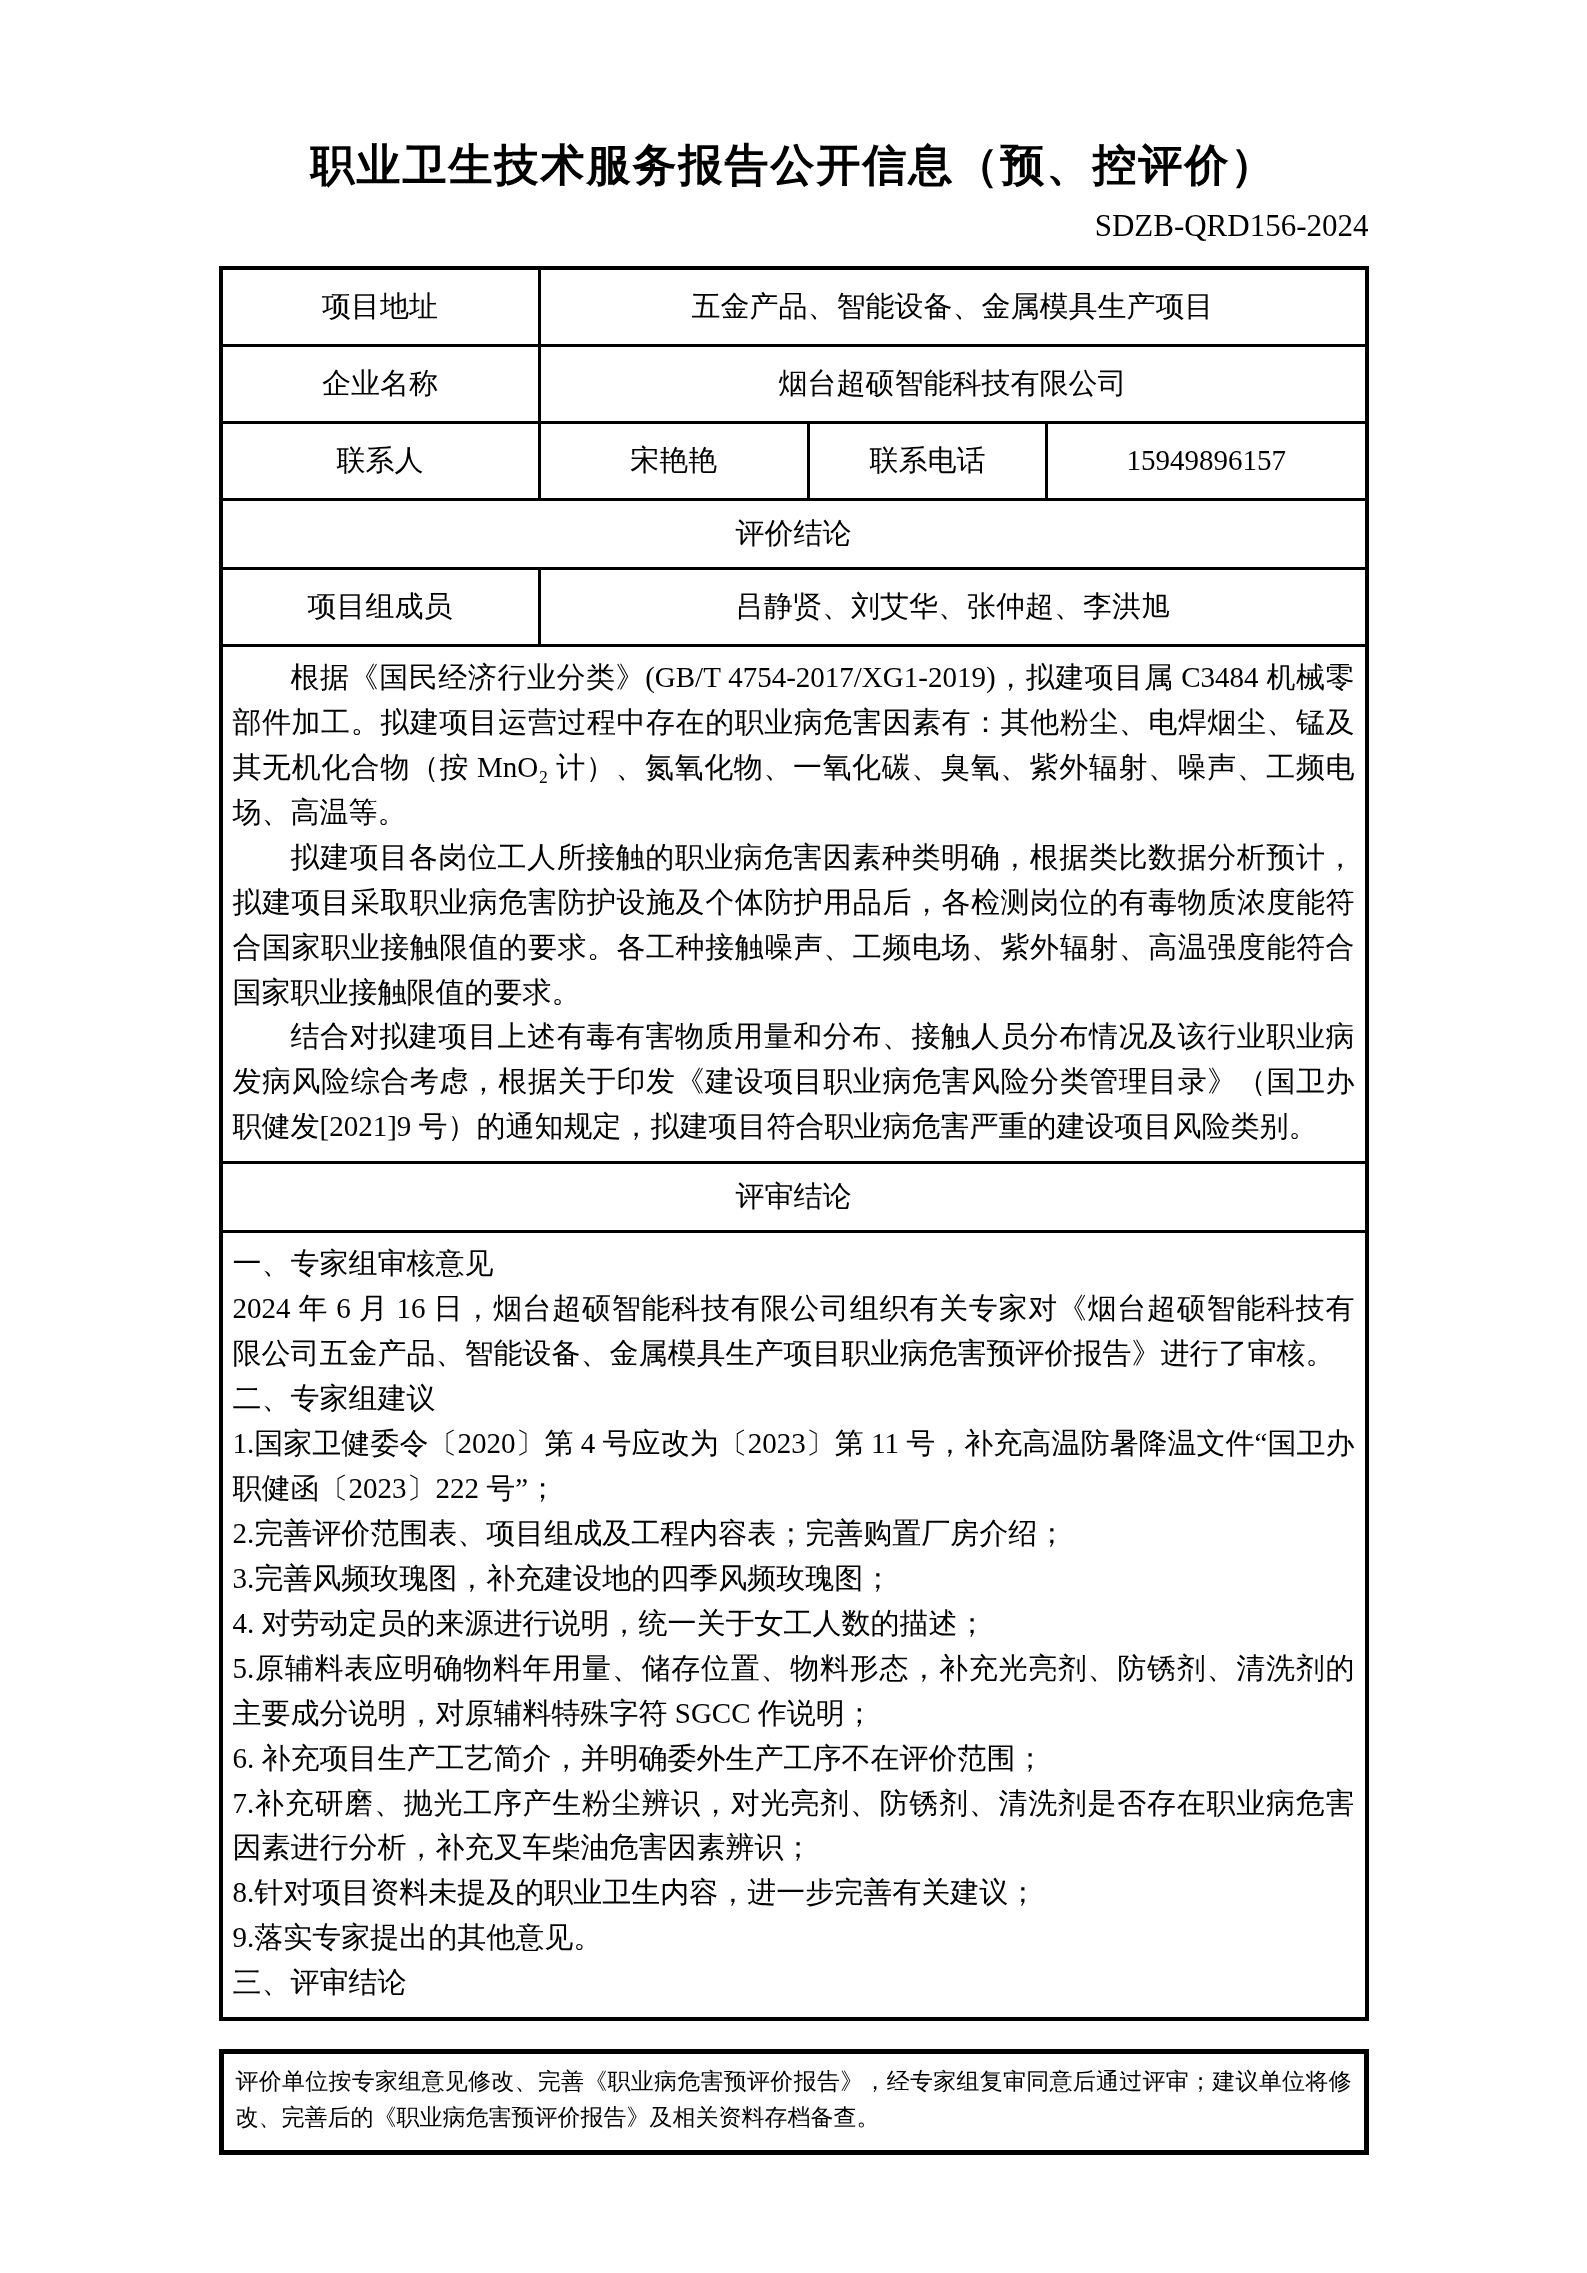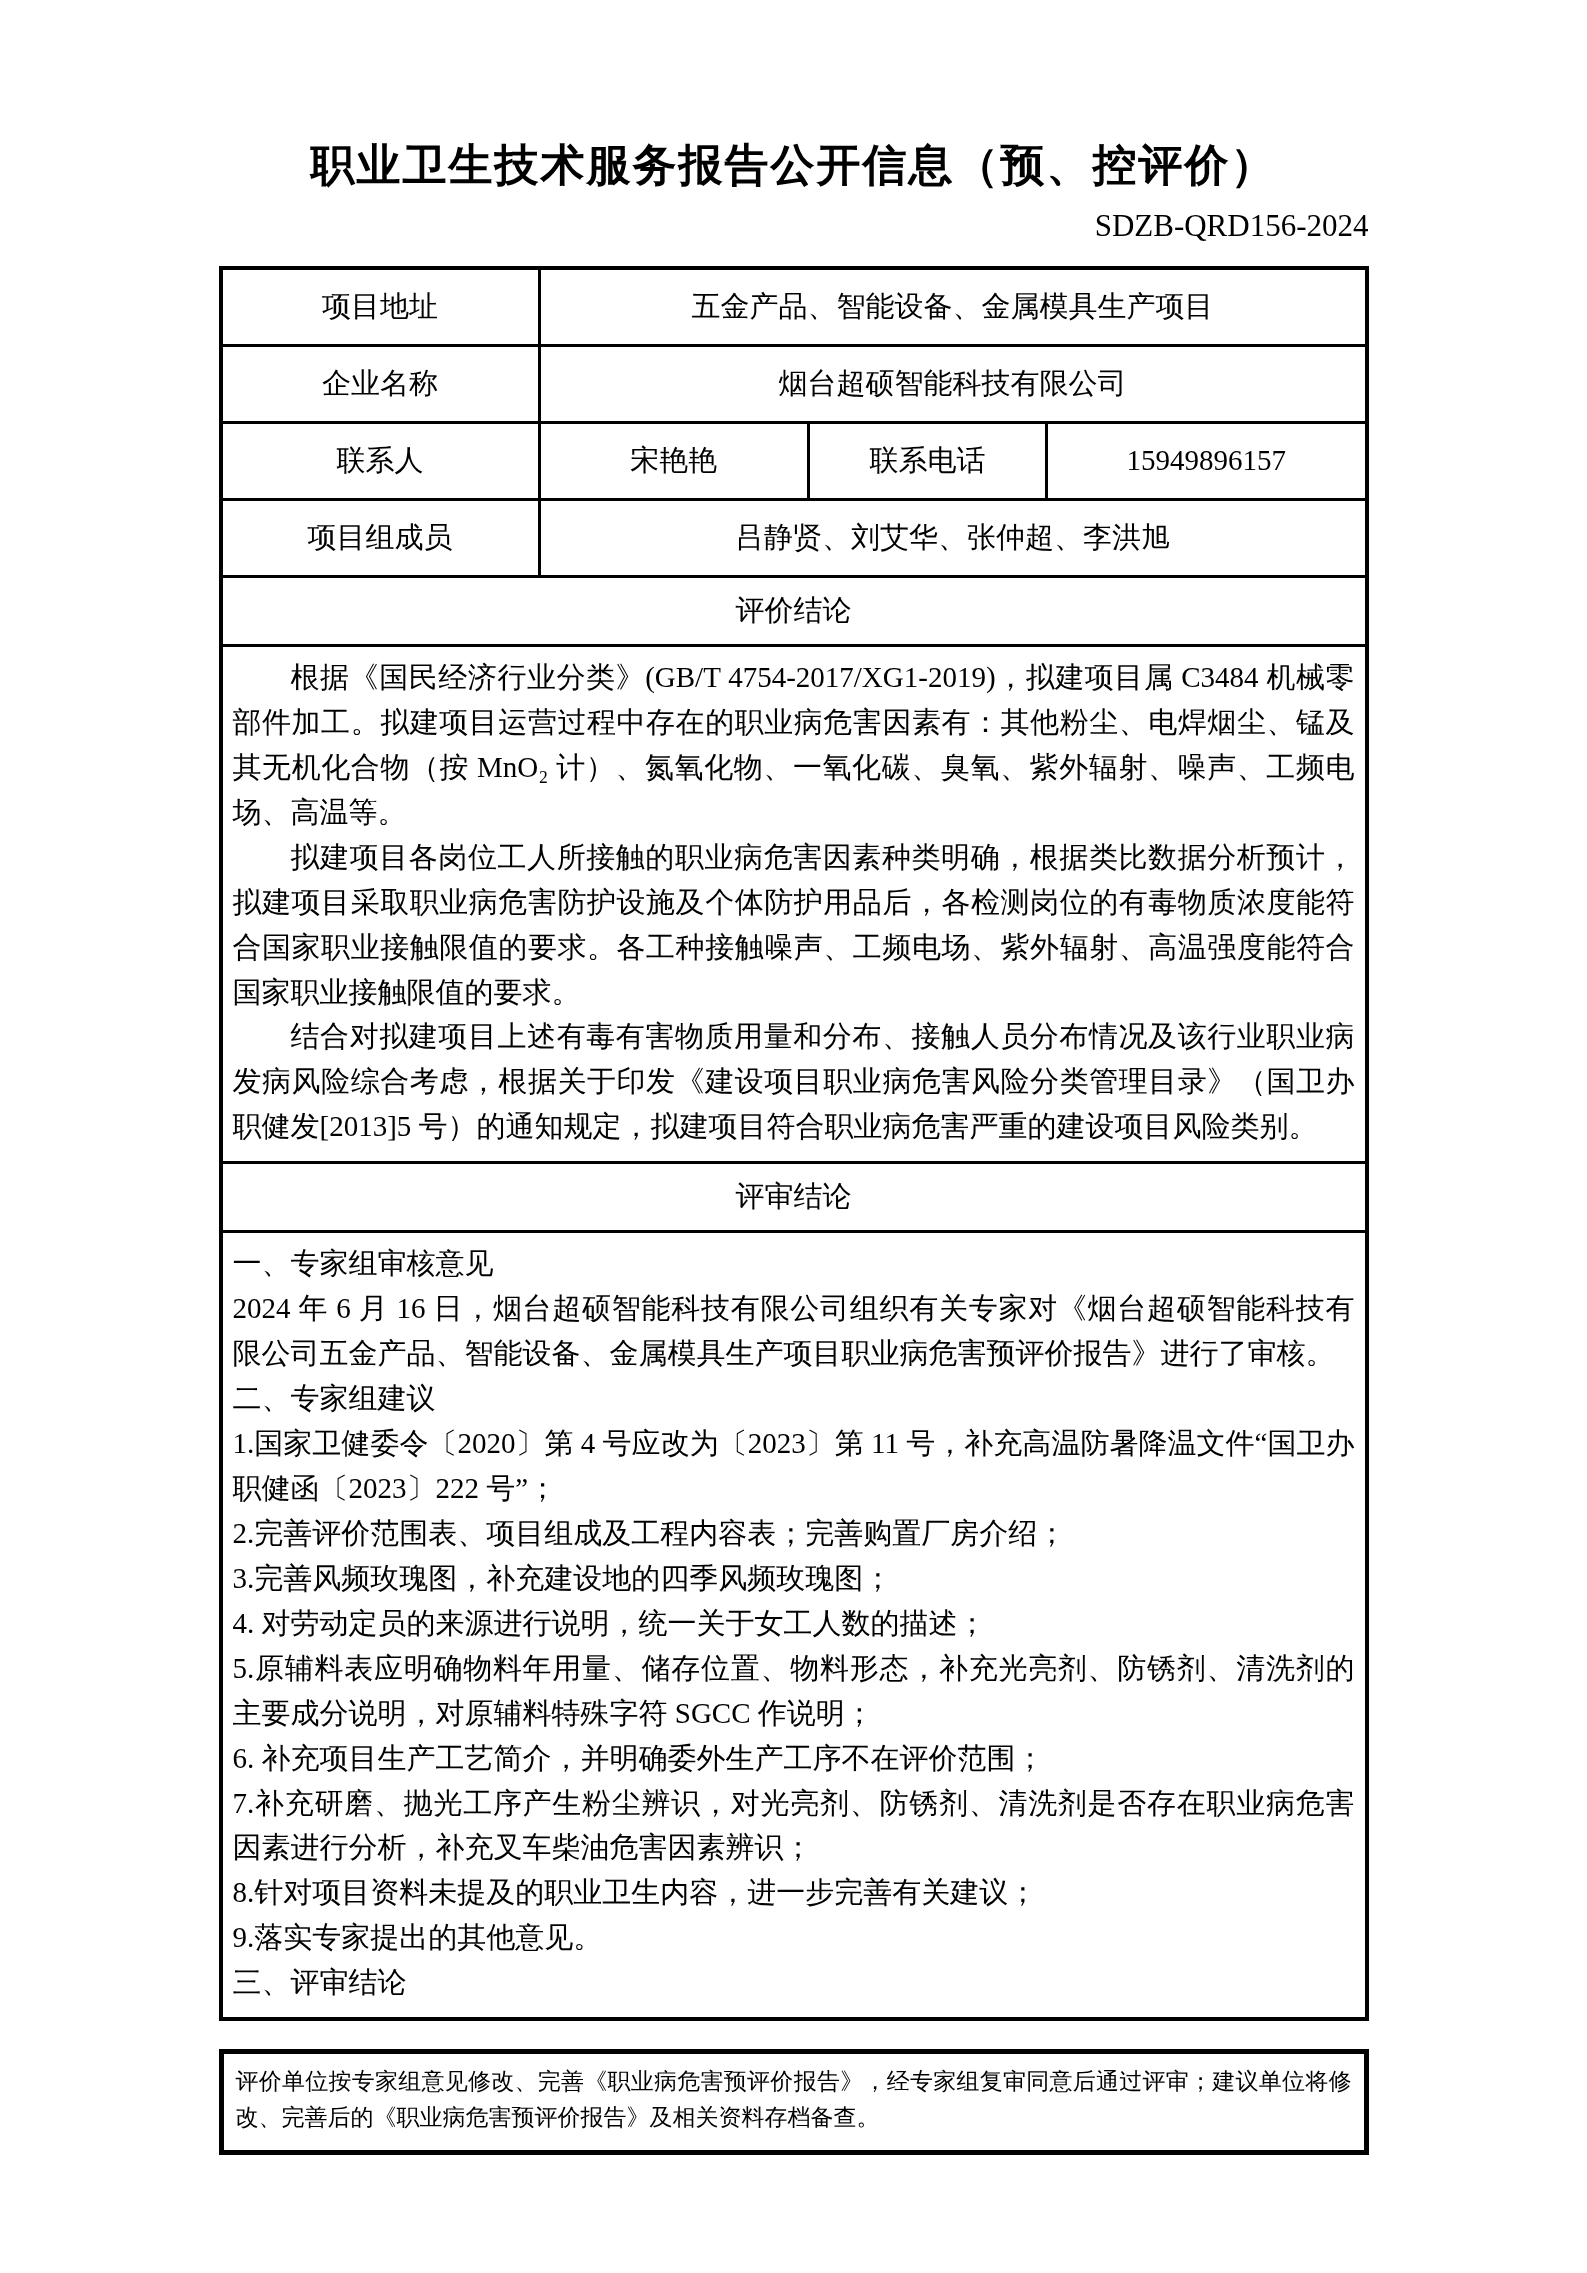--- a/index.html
+++ b/index.html
@@ -110,31 +110,31 @@
           <td class="cell-center">企业名称</td>
           <td class="cell-center" colspan="3">烟台超硕智能科技有限公司</td>
         </tr>
         <tr>
           <td class="cell-center">联系人</td>
           <td class="cell-center">宋艳艳</td>
           <td class="cell-center">联系电话</td>
           <td class="cell-center">15949896157</td>
         </tr>
         <tr>
+          <td class="section-header" colspan="4">评价结论</td>
+        </tr>
+        <tr>
           <td class="cell-center">项目组成员</td>
           <td class="cell-center" colspan="3">吕静贤、刘艾华、张仲超、李洪旭</td>
-        </tr>
-        <tr>
-          <td class="section-header" colspan="4">评价结论</td>
         </tr>
         <tr>
           <td class="section-body" colspan="4">
               <div class="para">根据《国民经济行业分类》(GB/T 4754-2017/XG1-2019)，拟建项目属 C3484 机械零部件加工。拟建项目运营过程中存在的职业病危害因素有：其他粉尘、电焊烟尘、锰及其无机化合物（按 MnO₂ 计）、氮氧化物、一氧化碳、臭氧、紫外辐射、噪声、工频电场、高温等。</div>
               <div class="para">拟建项目各岗位工人所接触的职业病危害因素种类明确，根据类比数据分析预计，拟建项目采取职业病危害防护设施及个体防护用品后，各检测岗位的有毒物质浓度能符合国家职业接触限值的要求。各工种接触噪声、工频电场、紫外辐射、高温强度能符合国家职业接触限值的要求。</div>
-              <div class="para">结合对拟建项目上述有毒有害物质用量和分布、接触人员分布情况及该行业职业病发病风险综合考虑，根据关于印发《建设项目职业病危害风险分类管理目录》（国卫办职健发[2013]5 号）的通知规定，拟建项目符合职业病危害严重的建设项目风险类别。</div>
+              <div class="para">结合对拟建项目上述有毒有害物质用量和分布、接触人员分布情况及该行业职业病发病风险综合考虑，根据关于印发《建设项目职业病危害风险分类管理目录》（国卫办职健发[2021]9 号）的通知规定，拟建项目符合职业病危害严重的建设项目风险类别。</div>
             </td>
         </tr>
         <tr>
           <td class="section-header" colspan="4">评审结论</td>
         </tr>
         <tr>
           <td class="section-body" colspan="4">
               <div class="review-line">一、专家组审核意见</div>
               <div class="review-line">2024 年 6 月 16 日，烟台超硕智能科技有限公司组织有关专家对《烟台超硕智能科技有限公司五金产品、智能设备、金属模具生产项目职业病危害预评价报告》进行了审核。</div>
               <div class="review-line">二、专家组建议</div>

